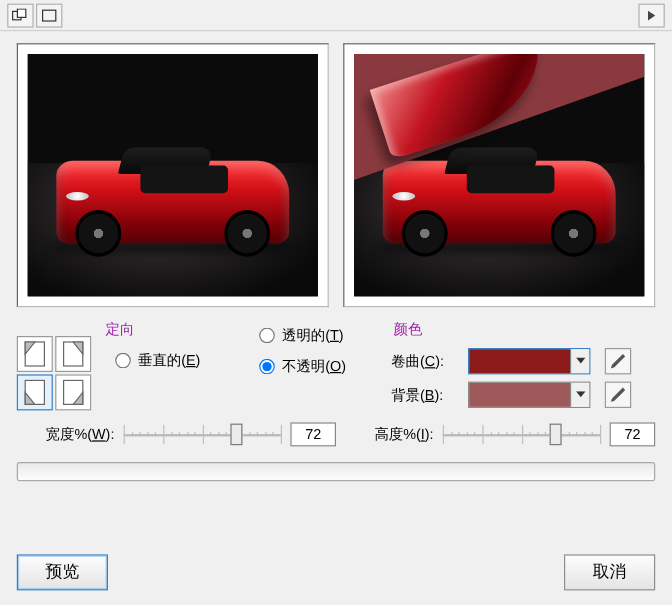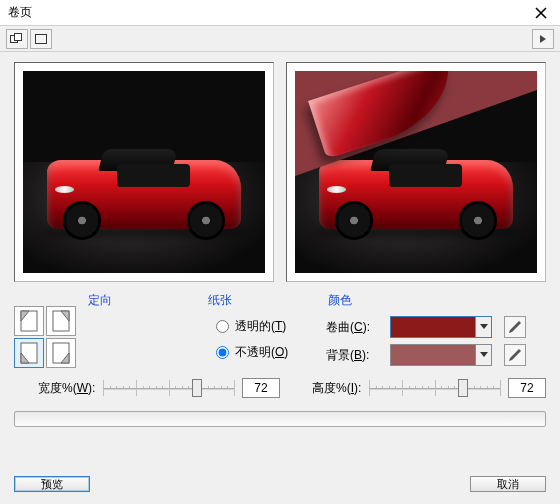--- a/index.html
+++ b/index.html
@@ -32,21 +32,21 @@
 .curl .reveal { position:absolute; inset:0; background:#8a3a3f; clip-path: polygon(0 0, 100% 0, 100% 18%, 0 100%);}
 .curl .roll { position:absolute; left:8%; top:6%; width:60%; height:58%; background: linear-gradient(135deg,#f08a8a 0%, #c21420 35%, #5e0006 70%, #c01422 100%); transform: rotate(-18deg); border-radius: 0 0 60% 8% / 0 0 100% 12%; box-shadow: -6px 6px 10px rgba(0,0,0,0.45), inset 4px 4px 6px rgba(255,255,255,0.35);}
 
 .controls { padding: 4px 14px 0 14px; display: flex; gap: 10px; }
 .corner-grid { display: grid; grid-template-columns: 30px 30px; grid-template-rows: 30px 30px; gap: 2px; padding-top:14px;}
 .corner-btn { border:1px solid #9a9a9a; background:#fff; display:flex; align-items:center; justify-content:center; cursor:pointer;}
 .corner-btn.active { border:1px solid #3a7fbf; background:#e4f0fa;}
 .corner-btn svg { width:18px; height:22px;}
 
 .group { flex:1; }
-.group-label { color:#1d4ed8; margin-bottom:4px; padding-left:2px;}
+.group-label { color:#a21caf; margin-bottom:4px; padding-left:2px;}
 .radio-row { display:flex; align-items:center; height:26px; padding-left:10px; gap:6px;}
 .radio-row input { margin:0;}
 .radio-row label u { text-decoration: underline; }
 
 .color-section { min-width: 190px; }
 .color-row { display:flex; align-items:center; height:28px; gap:12px;}
 .color-row .clabel { width:52px; text-align:left;}
 .swatch-wrap { display:flex; border:1px solid #3a7fbf; }
 .swatch-wrap.noactive { border:1px solid #8a8a8a;}
 .swatch { width:84px; height:20px;}
@@ -60,36 +60,28 @@
 .track-line { position:absolute; left:0; right:0; top:50%; height:2px; background:#d4d4d4; border-top:1px solid #aaa;}
 .ticks { position:absolute; left:0; right:0; top:3px; bottom:3px; }
 .ticks span { position:absolute; top:0; bottom:0; width:1px; background:#bfbfbf;}
 .thumb { position:absolute; width:10px; height:18px; background:#ececec; border:1px solid #7a7a7a; top:2px; transform:translateX(-50%); cursor:pointer;}
 .numbox { width:38px; height:20px; border:1px solid #888; background:#fff; text-align:center; font-size:12px;}
 
 .progress { margin: 6px 14px 0 14px; height:16px; border:1px solid #a8a8a8; background: linear-gradient(#e9e9e9,#fdfdfd); border-radius:2px;}
 
 .footer { display:flex; padding: 10px 14px 12px 14px; gap:8px; margin-top:auto;}
 .footer .spacer { flex:1; }
-.btn { width:76px; height:16px; border:1px solid #8f8f8f; background: linear-gradient(#fdfdfd,#e4e4e4); cursor:pointer; font-size:11px;}
+.btn { width:76px; height:30px; border:1px solid #8f8f8f; background: linear-gradient(#fdfdfd,#e4e4e4); cursor:pointer; font-size:14px;}
 .btn.default { border:1px solid #3a7fbf; box-shadow: 0 0 0 1px #a8cdea inset;}
 </style>
 </head>
 <body>
 
 <div class="dialog">
 
-  <div class="titlebar">
-    <span class="title">卷页</span>
-    <div class="closebtn">
-      <svg viewBox="0 0 12 12">
-          <path d="M1 1 L11 11 M11 1 L1 11" stroke="#000" stroke-width="1.6"></path>
-        </svg>
-    </div>
-  </div>
 
   <div class="toolbar">
     <div class="tool-left">
       <div class="toolbtn">
         <svg width="14" height="12">
             <rect x="0.5" y="2.5" width="7" height="7" fill="none" stroke="#333"></rect>
             <rect x="4.5" y="0.5" width="7" height="7" fill="#fff" stroke="#333"></rect>
           </svg>
       </div>
       <div class="toolbtn">
@@ -163,24 +155,27 @@
       <div class="corner-btn">
           <svg viewBox="0 0 18 22">
             <rect x="1" y="1" width="16" height="20" fill="#fff" stroke="#666"></rect>
             <path d="M17 21 L9 21 L17 11 Z" fill="#bbb" stroke="#666"></path>
           </svg>
         </div>
     </div>
 
     <div class="group" style="max-width:110px">
       <div class="group-label">定向</div>
+      <div class="radio-row">
+          <input type="radio" name="orient" style="">
+          <label>垂直的(<u>E</u>)</label>
+        </div>
     </div>
 
     <div class="group" style="max-width:110px">
-      <div class="group-label">纸张</div>
       <div class="radio-row">
           <input type="radio" name="paper" style="">
           <label>透明的(<u>T</u>)</label>
         </div>
       <div class="radio-row">
           <input type="radio" name="paper" checked="" style="">
           <label>不透明(<u>O</u>)</label>
         </div>
     </div>
 

